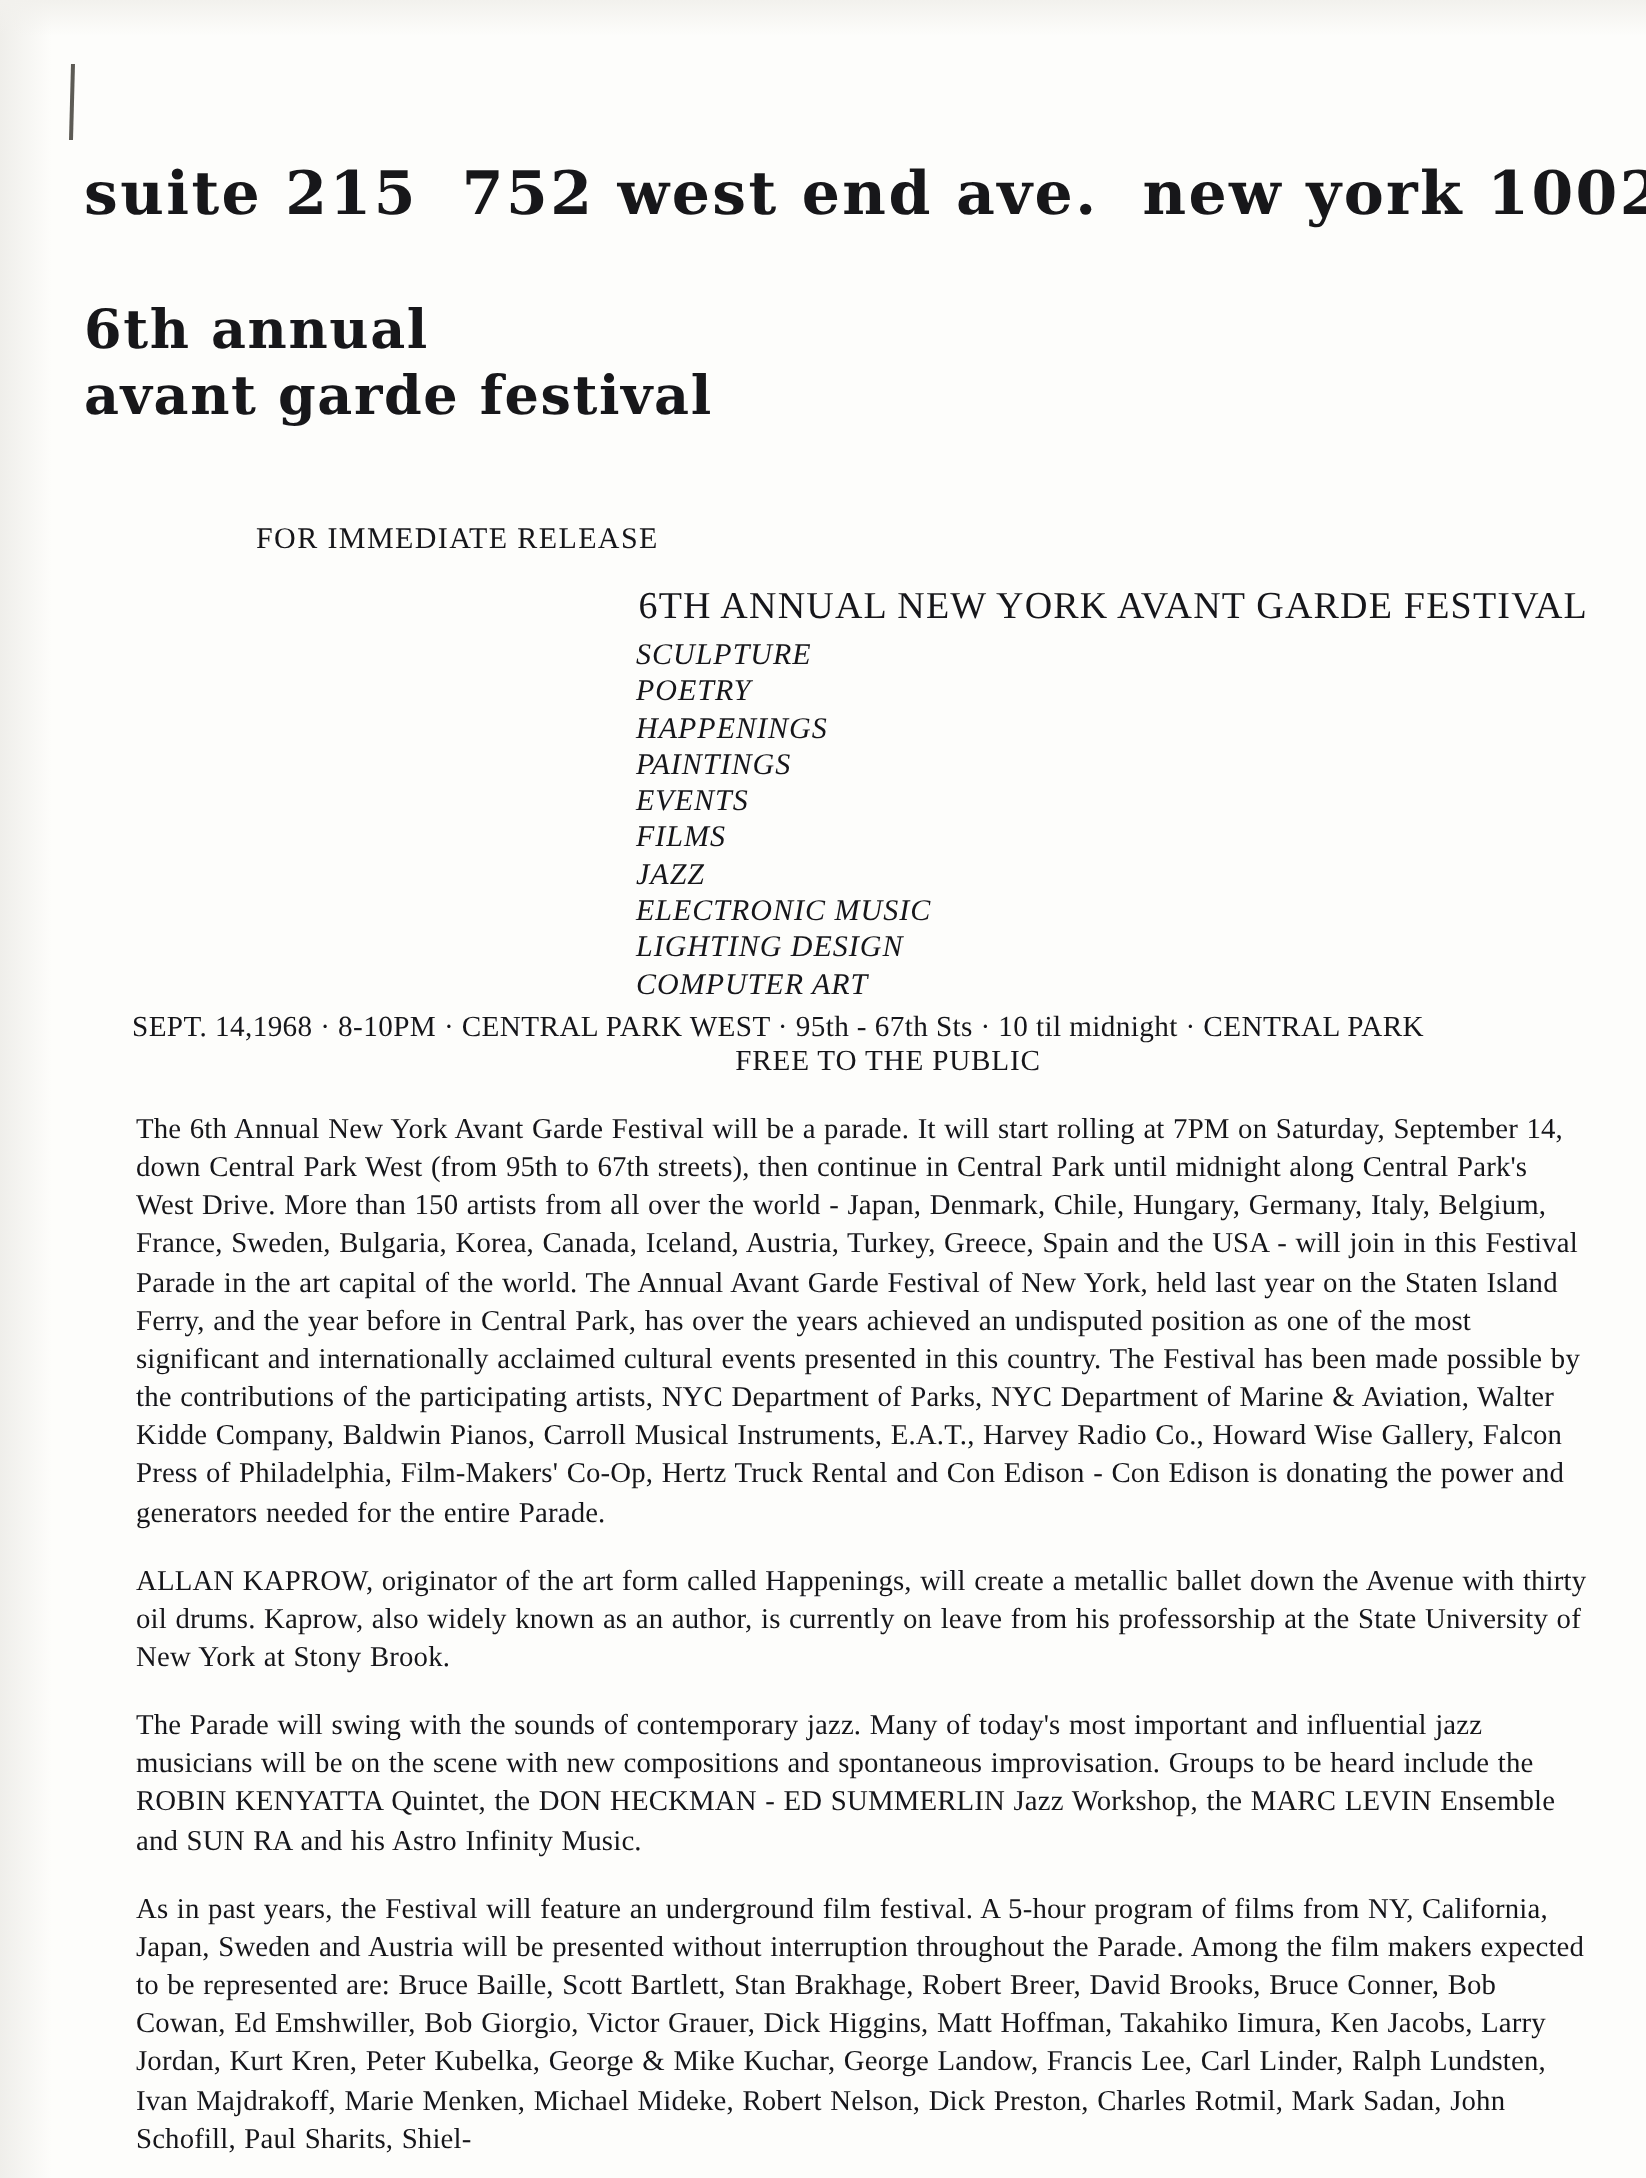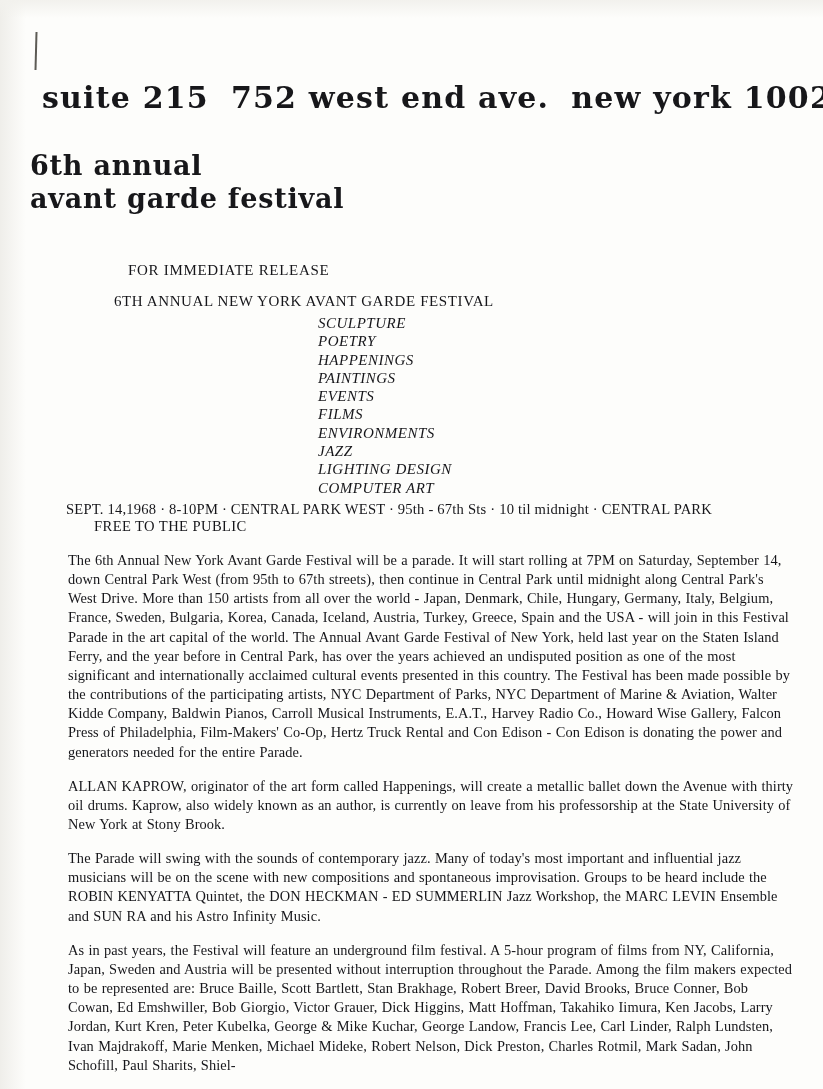--- a/index.html
+++ b/index.html
@@ -55,21 +55,21 @@
     font-weight: bold;
     font-size: 30px;
     letter-spacing: 1.2px;
     color: #17171a;
     white-space: nowrap;
   }
   .letterhead .gap { display: inline-block; width: 22px; }
 
   .masthead {
     position: absolute;
-    left: 30px;
+    left: 42px;
     top: 150px;
     width: 430px;
     font-family: "DejaVu Serif", serif;
     font-weight: bold;
     font-size: 27px;
     line-height: 1.22;
     letter-spacing: 0.8px;
     color: #17171a;
   }
   .masthead div { white-space: nowrap; }
@@ -84,42 +84,43 @@
     color: #16161a;
   }
   .release-line {
     text-align: left;
     font-size: 15px;
     letter-spacing: 0.7px;
     margin-left: 60px;
     margin-bottom: 14px;
   }
   .fest-title {
-    text-align: left;
-    font-size: 15px;
+    text-align: right;
+    font-size: 19px;
     letter-spacing: 0.6px;
     margin-left: 46px;
     margin-bottom: 4px;
   }
   .disciplines {
     margin-left: 250px;
     font-size: 15px;
     line-height: 1.22;
     letter-spacing: 0.5px;
     font-style: italic;
   }
   .disciplines div { white-space: nowrap; }
   .when-where {
     margin-top: 4px;
     font-size: 14.6px;
     letter-spacing: 0.2px;
     white-space: nowrap;
     margin-left: -2px;
   }
   .free-line {
+    text-align: center;
     font-size: 14.6px;
     letter-spacing: 0.4px;
     margin-left: 26px;
     margin-bottom: 16px;
   }
   .para {
     font-size: 14.4px;
     line-height: 1.33;
     letter-spacing: 0.08px;
     text-align: left;
@@ -153,22 +154,22 @@
 
     <div class="fest-title">6TH ANNUAL NEW YORK AVANT GARDE FESTIVAL</div>
 
     <div class="disciplines">
       <div>SCULPTURE</div>
       <div>POETRY</div>
       <div>HAPPENINGS</div>
       <div>PAINTINGS</div>
       <div>EVENTS</div>
       <div>FILMS</div>
-      <div>ENVIRONMENTS</div>
       <div>JAZZ</div>
+      <div>ELECTRONIC MUSIC</div>
       <div>LIGHTING DESIGN</div>
       <div>COMPUTER ART</div>
     </div>
 
     <div class="when-where">SEPT. 14,1968 · 8-10PM · CENTRAL PARK WEST · 95th - 67th Sts · 10 til midnight · CENTRAL PARK</div>
     <div class="free-line">FREE TO THE PUBLIC</div>
 
     <div class="para">The 6th Annual New York Avant Garde Festival will be a parade. It will start rolling at 7PM on Saturday, September 14, down Central Park West (from 95th to 67th streets), then continue in Central Park until midnight along Central Park's West Drive. More than 150 artists from all over the world - Japan, Denmark, Chile, Hungary, Germany, Italy, Belgium, France, Sweden, Bulgaria, Korea, Canada, Iceland, Austria, Turkey, Greece, Spain and the USA - will join in this Festival Parade in the art capital of the world. The Annual Avant Garde Festival of New York, held last year on the Staten Island Ferry, and the year before in Central Park, has over the years achieved an undisputed position as one of the most significant and internationally acclaimed cultural events presented in this country. The Festival has been made possible by the contributions of the participating artists, NYC Department of Parks, NYC Department of Marine &amp; Aviation, Walter Kidde Company, Baldwin Pianos, Carroll Musical Instruments, E.A.T., Harvey Radio Co., Howard Wise Gallery, Falcon Press of Philadelphia, Film-Makers' Co-Op, Hertz Truck Rental and Con Edison - Con Edison is donating the power and generators needed for the entire Parade.</div>
     <div class="para">ALLAN KAPROW, originator of the art form called Happenings, will create a metallic ballet down the Avenue with thirty oil drums. Kaprow, also widely known as an author, is currently on leave from his professorship at the State University of New York at Stony Brook.</div>
     <div class="para">The Parade will swing with the sounds of contemporary jazz. Many of today's most important and influential jazz musicians will be on the scene with new compositions and spontaneous improvisation. Groups to be heard include the ROBIN KENYATTA Quintet, the DON HECKMAN - ED SUMMERLIN Jazz Workshop, the MARC LEVIN Ensemble and SUN RA and his Astro Infinity Music.</div>

